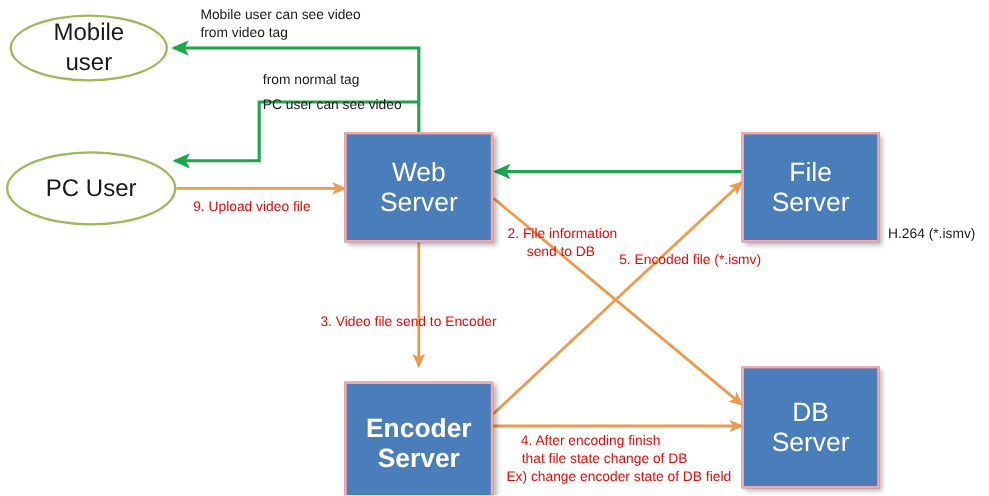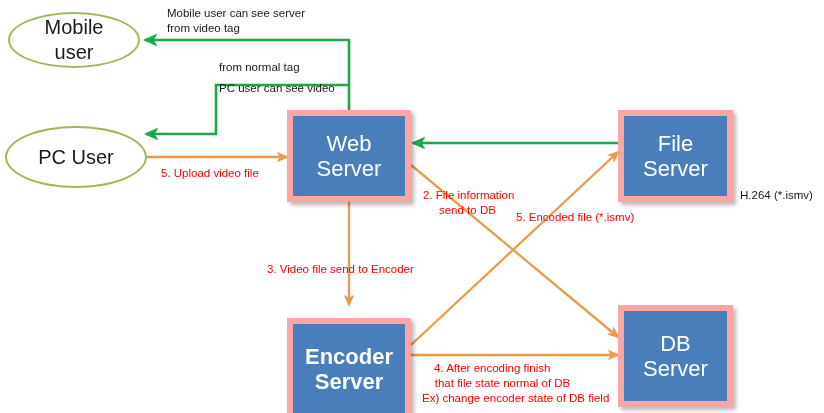--- a/index.html
+++ b/index.html
@@ -23,21 +23,21 @@
     top: 0;
     width: 824px;
     height: 413px;
     pointer-events: none;
   }
 
   
   .node-box {
     position: absolute;
     background: #4A7EBB;
-    border: 6px solid #fca5a5;
+    border: 2px solid #fca5a5;
     box-shadow: 3px 3px 4px rgba(0,0,0,0.28);
     display: flex;
     flex-direction: column;
     align-items: center;
     justify-content: center;
     color: #ffffff;
     font-size: 22px;
     line-height: 1.15;
     text-align: center;
     box-sizing: border-box;
@@ -126,34 +126,34 @@
   <div class="node-box" style="left:287px; top:318px; width:124px; height:102px;font-weight:bold;">
     <span class="ln">Encoder</span>
     <span class="ln">Server</span>
   </div>
 
   <div class="node-box" style="left:618px; top:305px; width:115px; height:102px;">
     <span class="ln">DB</span>
     <span class="ln">Server</span>
   </div>
 
-  <div class="lbl lbl-black" style="left:167px; top:6px;">Mobile user can see server</div>
+  <div class="lbl lbl-black" style="left:167px; top:6px;">Mobile user can see video</div>
   <div class="lbl lbl-black" style="left:167px; top:21px;">from video tag</div>
 
   <div class="lbl lbl-black" style="left:219px; top:45px;margin-top:36px;">PC user can see video</div>
   <div class="lbl lbl-black" style="left:219px; top:60px;">from normal tag</div>
 
-  <div class="lbl lbl-red" style="left:161px; top:166px;">5. Upload video file</div>
+  <div class="lbl lbl-red" style="left:161px; top:166px;">9. Upload video file</div>
 
   <div class="lbl lbl-red" style="left:423px; top:188px;">2. File information</div>
   <div class="lbl lbl-red" style="left:423px; top:203px;">     send to DB</div>
 
   <div class="lbl lbl-red" style="left:267px; top:262px;">3. Video file send to Encoder</div>
 
   <div class="lbl lbl-red" style="left:516px; top:210px;">5. Encoded file (*.ismv)</div>
 
   <div class="lbl lbl-red" style="left:422px; top:361px;margin-left:12px;">4. After encoding finish</div>
-  <div class="lbl lbl-red" style="left:422px; top:376px;">    that file state normal of DB</div>
+  <div class="lbl lbl-red" style="left:422px; top:376px;">    that file state change of DB</div>
   <div class="lbl lbl-red" style="left:422px; top:391px;">Ex) change encoder state of DB field</div>
 
   <div class="lbl lbl-black" style="left:740px; top:188px;">H.264 (*.ismv)</div>
 
 </div>
 
 </body></html>

